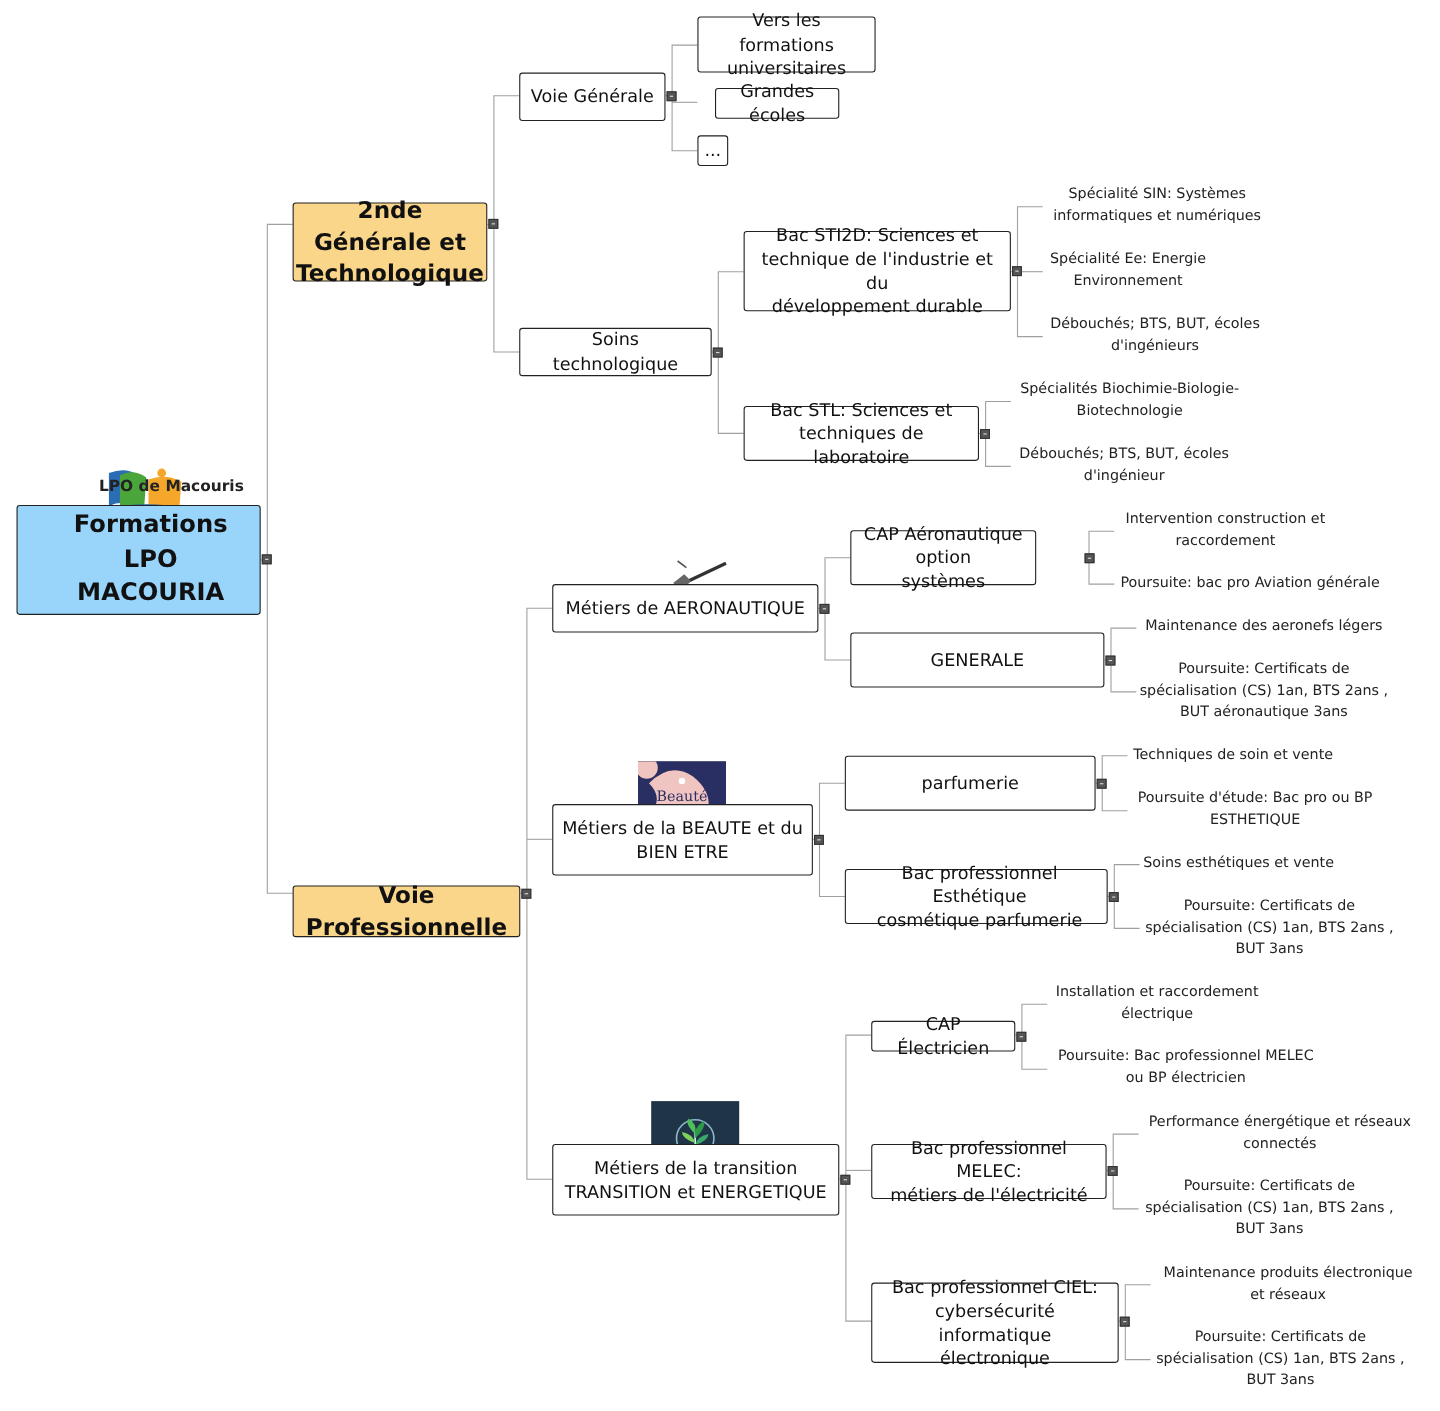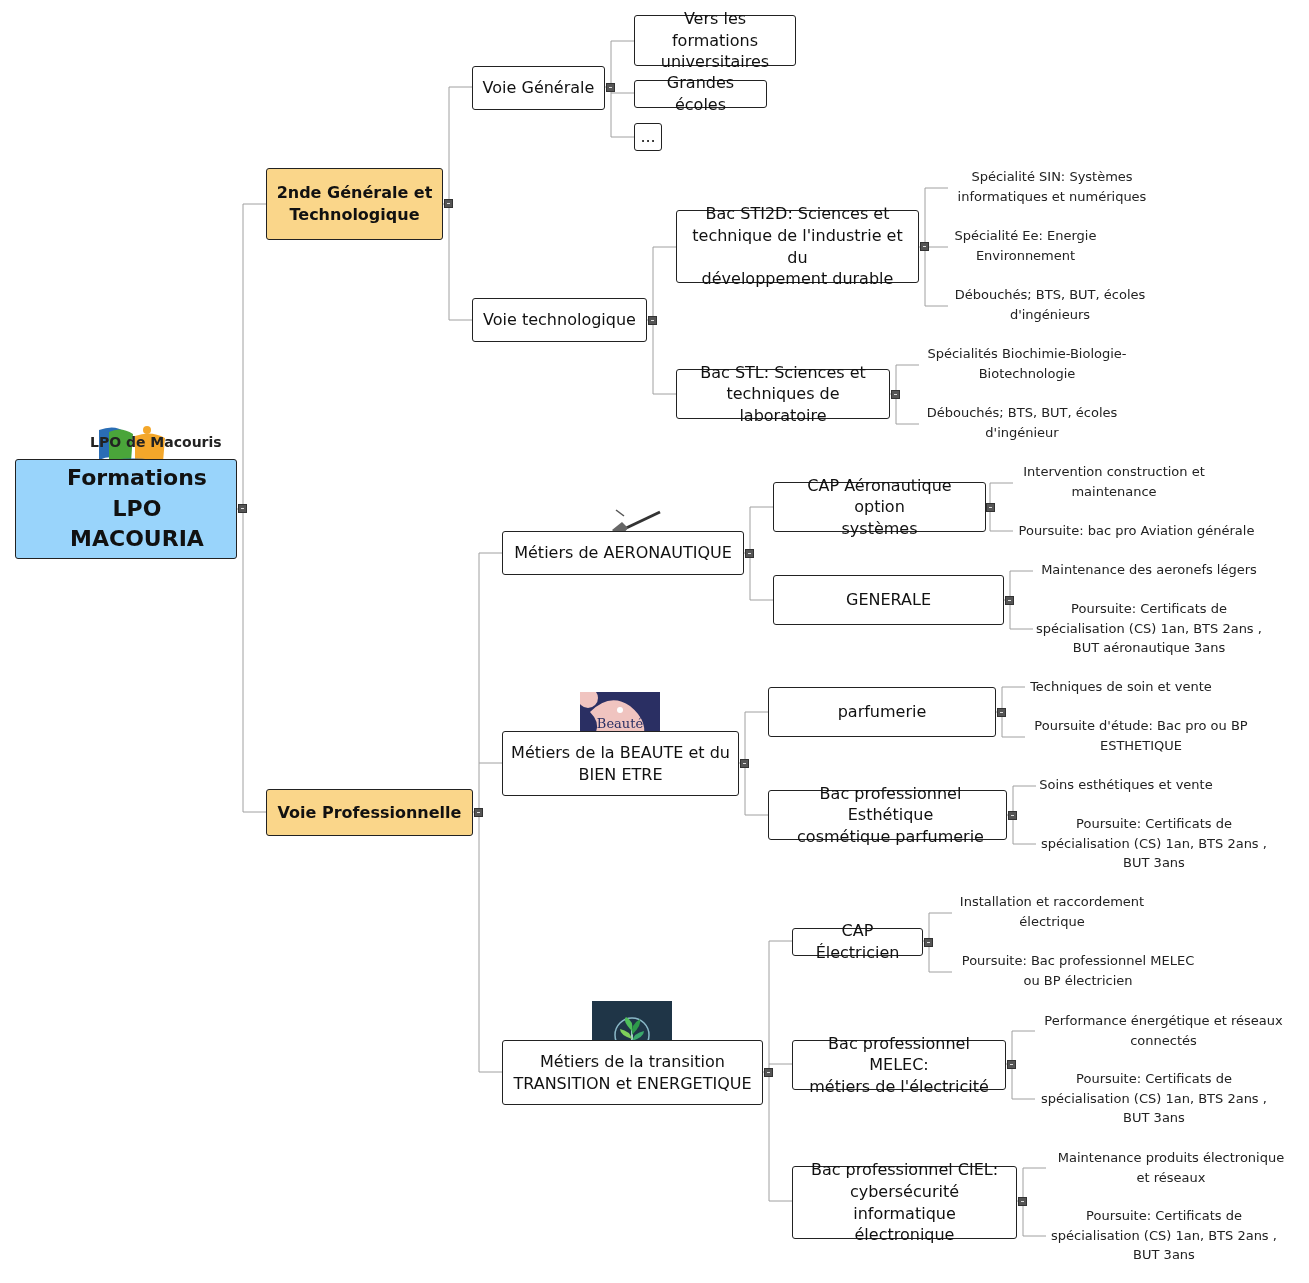--- a/index.html
+++ b/index.html
@@ -3,21 +3,21 @@
 <meta charset="utf-8">
 <style>
   html, body { margin: 0; padding: 0; background: #ffffff; }
   body { width: 1309px; height: 1283px; position: relative; overflow: hidden;
          font-family: "DejaVu Sans", "Liberation Sans", sans-serif; color: #111; }
   #lines { position: absolute; left: 0; top: 0; width: 1309px; height: 1283px; }
   .node { position: absolute; box-sizing: border-box; border: 1px solid #222;
           border-radius: 3px; background: #fff; display: flex; align-items: center;
           justify-content: center; text-align: center; padding: 2px 6px; line-height: 1.35; }
   .root { background: #99d4fb; font-weight: bold; font-size: 22px; line-height: 1.4; padding-left: 28px; }
-  .main { background: #fad68a; font-weight: bold; font-size: 16px; }
+  .main { background: #fad68a; font-weight: bold; font-size: 21px; margin-top: 16px; }
   .sub  { font-size: 16px; }
   .leafbox { font-size: 16px; }
   .note { position: absolute; font-size: 13px; text-align: center; line-height: 1.5;
           color: #222; white-space: nowrap; }
   .toggle { position: absolute; width: 9px; height: 9px; background: #555; border: 1px solid #333;
             box-sizing: border-box; cursor: pointer; }
   .toggle::after { content: ""; position: absolute; left: 2px; top: 3px; width: 3px; height: 1px; background: #ddd; }
   .img { position: absolute; overflow: hidden; margin-top: 42px; }
   .logo-lbl { position: absolute; font-size: 14px; font-weight: bold; color: #222; }
 </style>
@@ -105,29 +105,29 @@
 
 <div class="node sub" style="left:472px;top:66px;width:133px;height:44px;">
   <span>Voie Générale</span>
 </div>
 <div class="toggle" style="left:606px;top:83px;"></div>
 
 <div class="node leafbox" style="left:634px;top:15px;width:162px;height:51px;flex-direction:column;">
   <span>Vers les formations</span>
   <span>universitaires</span>
 </div>
-<div class="node leafbox" style="left:634px;top:80px;width:133px;height:28px;">
+<div class="node leafbox" style="left:650px;top:80px;width:113px;height:28px;">
   <span>Grandes écoles</span>
 </div>
 <div class="node leafbox" style="left:634px;top:123px;width:28px;height:28px;">
   <span>...</span>
 </div>
 
 <div class="node sub" style="left:472px;top:298px;width:175px;height:44px;">
-  <span>Voie technologique</span>
+  <span>Soins technologique</span>
 </div>
 <div class="toggle" style="left:648px;top:316px;"></div>
 
 <div class="node leafbox" style="left:676px;top:210px;width:243px;height:73px;flex-direction:column;">
   <span>Bac STI2D: Sciences et</span>
   <span>technique de l'industrie et du</span>
   <span>développement durable</span>
 </div>
 <div class="toggle" style="left:920px;top:242px;"></div>
 <div class="note" style="left:952px;top:167px;width:200px;">
@@ -169,28 +169,28 @@
     <line x1="2" y1="40" x2="78" y2="4" stroke="#333" stroke-width="3"></line>
     <path d="M30 22 L40 14 L46 20 L38 30 Z" fill="#666"></path>
     <line x1="42" y1="8" x2="34" y2="2" stroke="#555" stroke-width="1.5"></line>
   </svg>
 </div>
 <div class="node sub" style="left:502px;top:531px;width:242px;height:44px;">
   <span>Métiers de AERONAUTIQUE</span>
 </div>
 <div class="toggle" style="left:745px;top:549px;"></div>
 
-<div class="node leafbox" style="left:773px;top:482px;width:213px;height:50px;flex-direction:column;">
+<div class="node leafbox" style="left:773px;top:482px;width:169px;height:50px;flex-direction:column;">
   <span>CAP Aéronautique option</span>
   <span>systèmes</span>
 </div>
 <div class="toggle" style="left:986px;top:503px;"></div>
 <div class="note" style="left:1014px;top:462px;width:200px;">
   <div>Intervention construction et</div>
-    <div>maintenance</div>
+    <div>raccordement</div>
 </div>
 <div class="note" style="left:1014px;top:521px;width:245px;">
   <div>Poursuite: bac pro Aviation générale</div>
 </div>
 
 <div class="node leafbox" style="left:773px;top:575px;width:231px;height:50px;flex-direction:column;">
   <span>GENERALE</span>
 </div>
 <div class="toggle" style="left:1005px;top:596px;"></div>
 <div class="note" style="left:1034px;top:560px;width:230px;">

